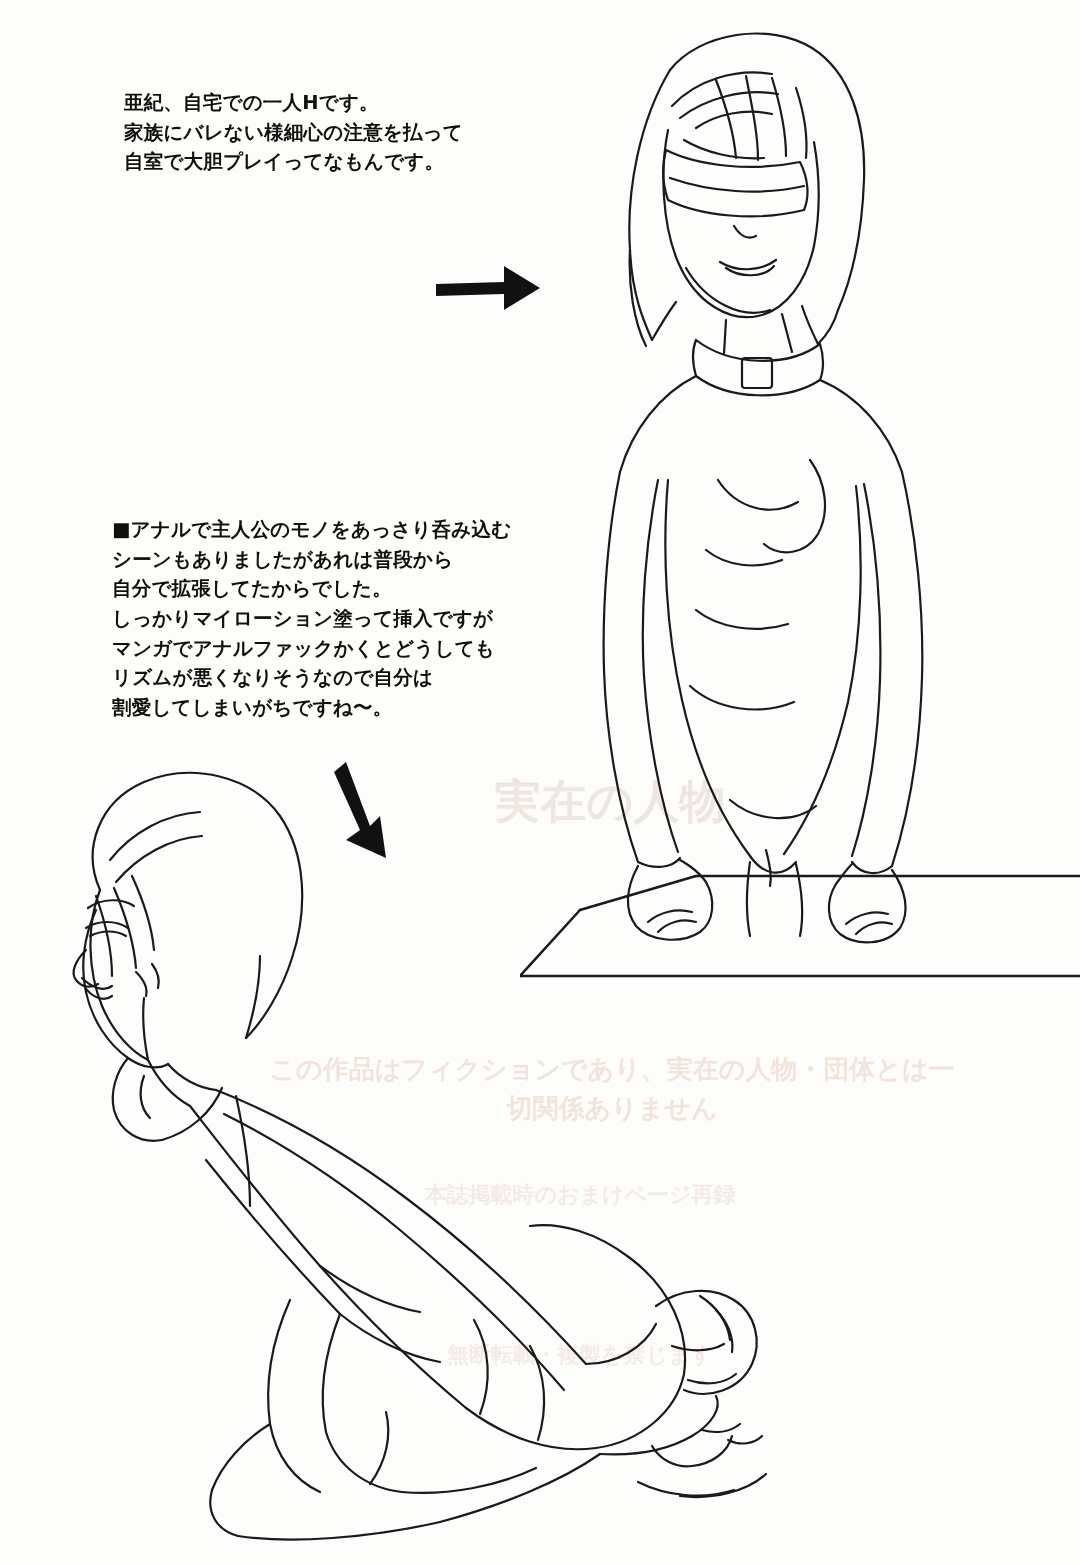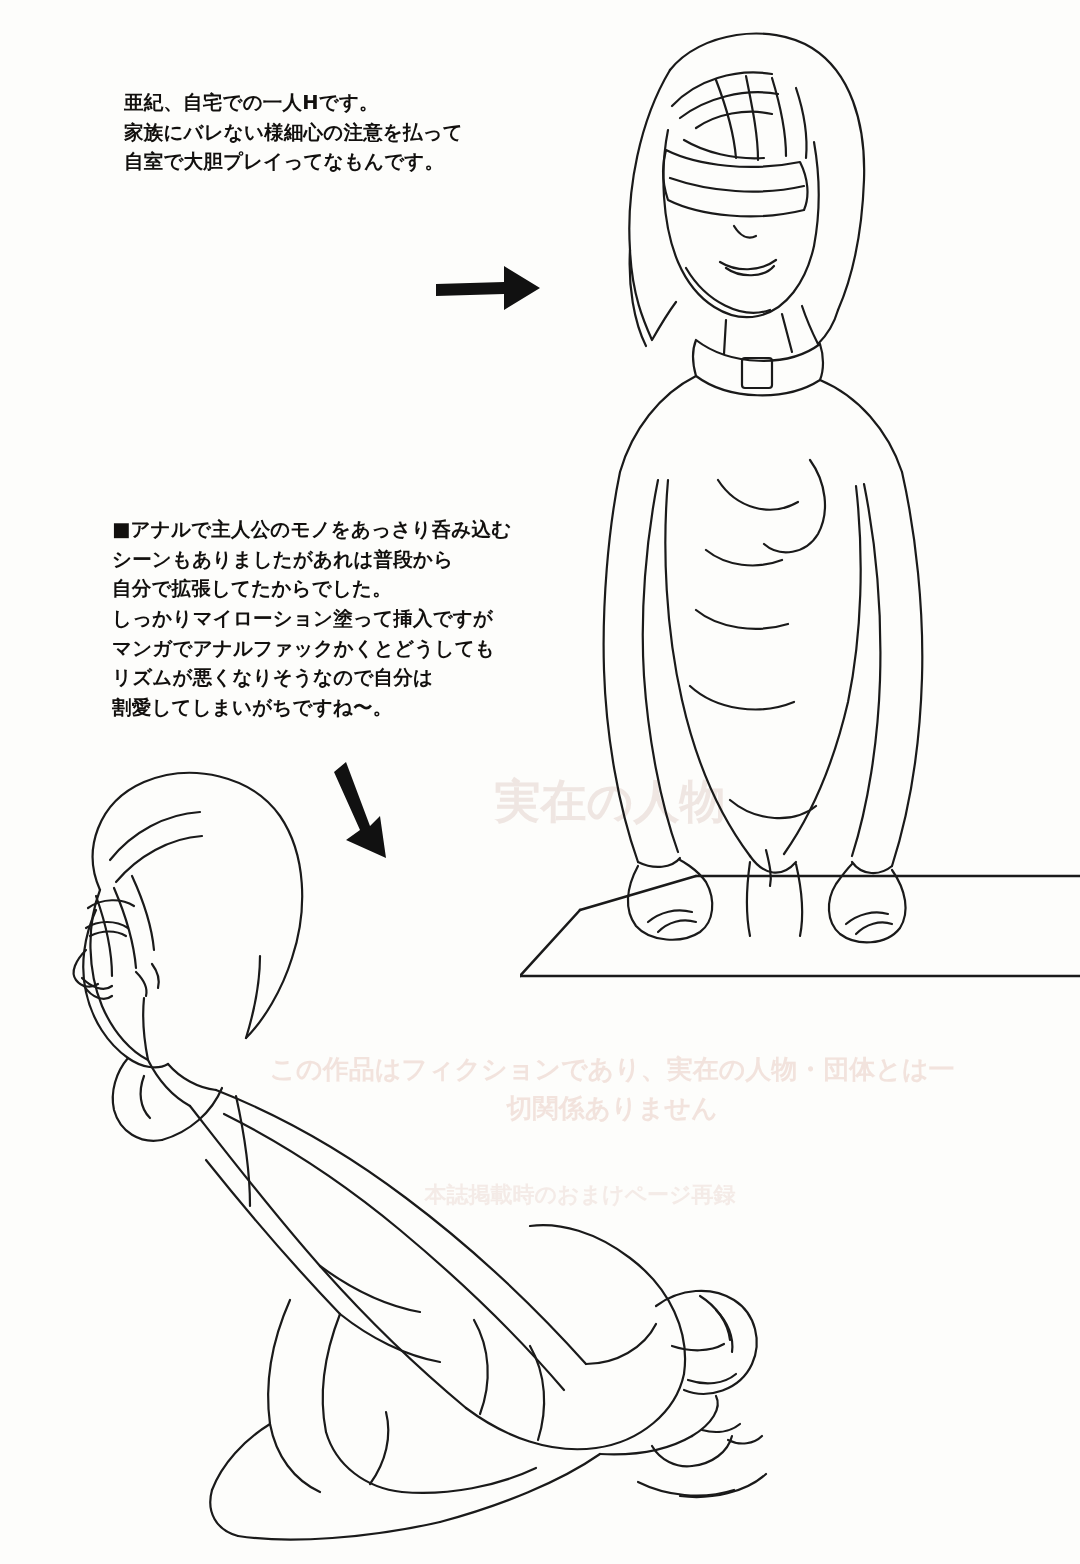--- a/index.html
+++ b/index.html
@@ -72,20 +72,21 @@
 シーンもありましたがあれは普段から
 自分で拡張してたからでした。
 しっかりマイローション塗って挿入ですが
 マンガでアナルファックかくとどうしても
 リズムが悪くなりそうなので自分は
 割愛してしまいがちですね〜。</div>
 
   <div class="ghost-text" id="ghost-1">実在の人物</div>
   <div class="ghost-text" id="ghost-2">この作品はフィクションであり、実在の人物・団体とは一切関係ありません</div>
   <div class="ghost-text" id="ghost-4">本誌掲載時のおまけページ再録</div>
+  <div class="ghost-text" id="ghost-5">無断転載・複製を禁じます</div>
 
   <svg class="arrow" id="arrow-right" width="110" height="60" viewBox="0 0 110 60">
     <path d="M2,26 L70,24 L70,8 L106,30 L70,52 L70,36 L2,38 Z" fill="#111111"></path>
   </svg>
 
   <svg class="arrow" id="arrow-down" width="70" height="110" viewBox="0 0 70 110">
     <path d="M16,2 L4,12 L30,70 L16,80 L56,98 L50,56 L40,66 L16,2 Z" fill="#111111"></path>
   </svg>
 
   <svg class="figure" id="figure-standing" width="560" height="980" viewBox="0 0 560 980">

